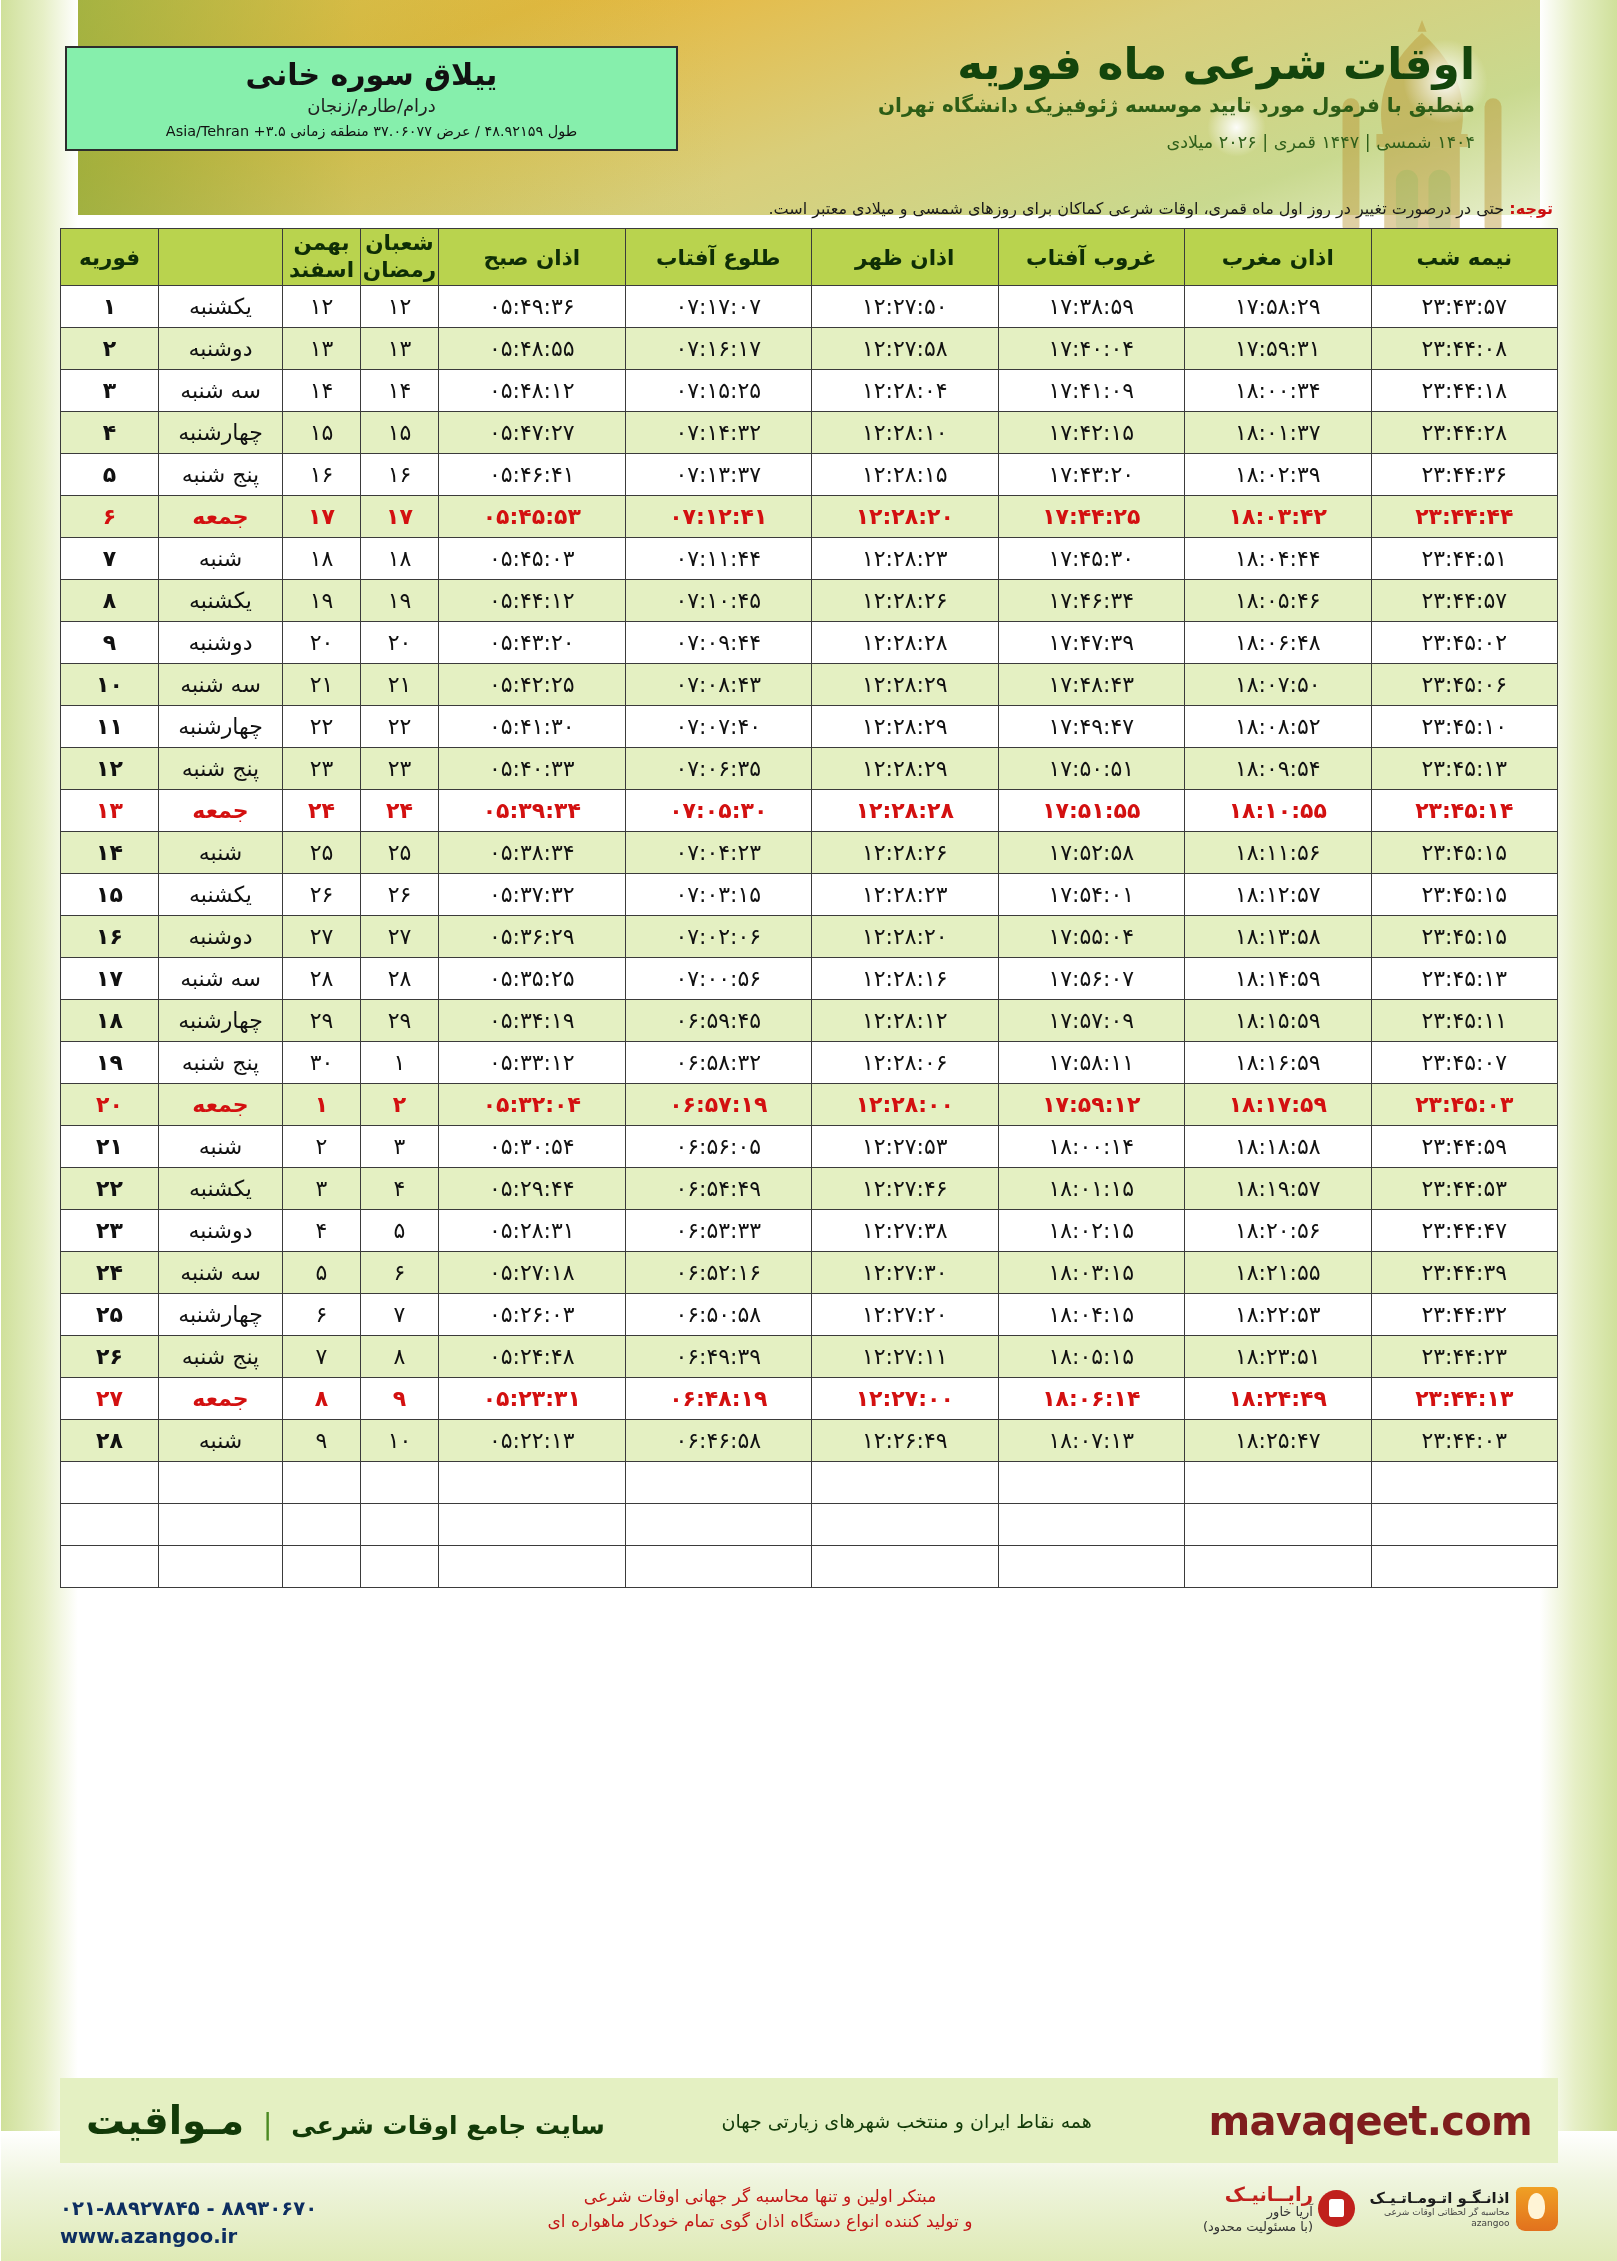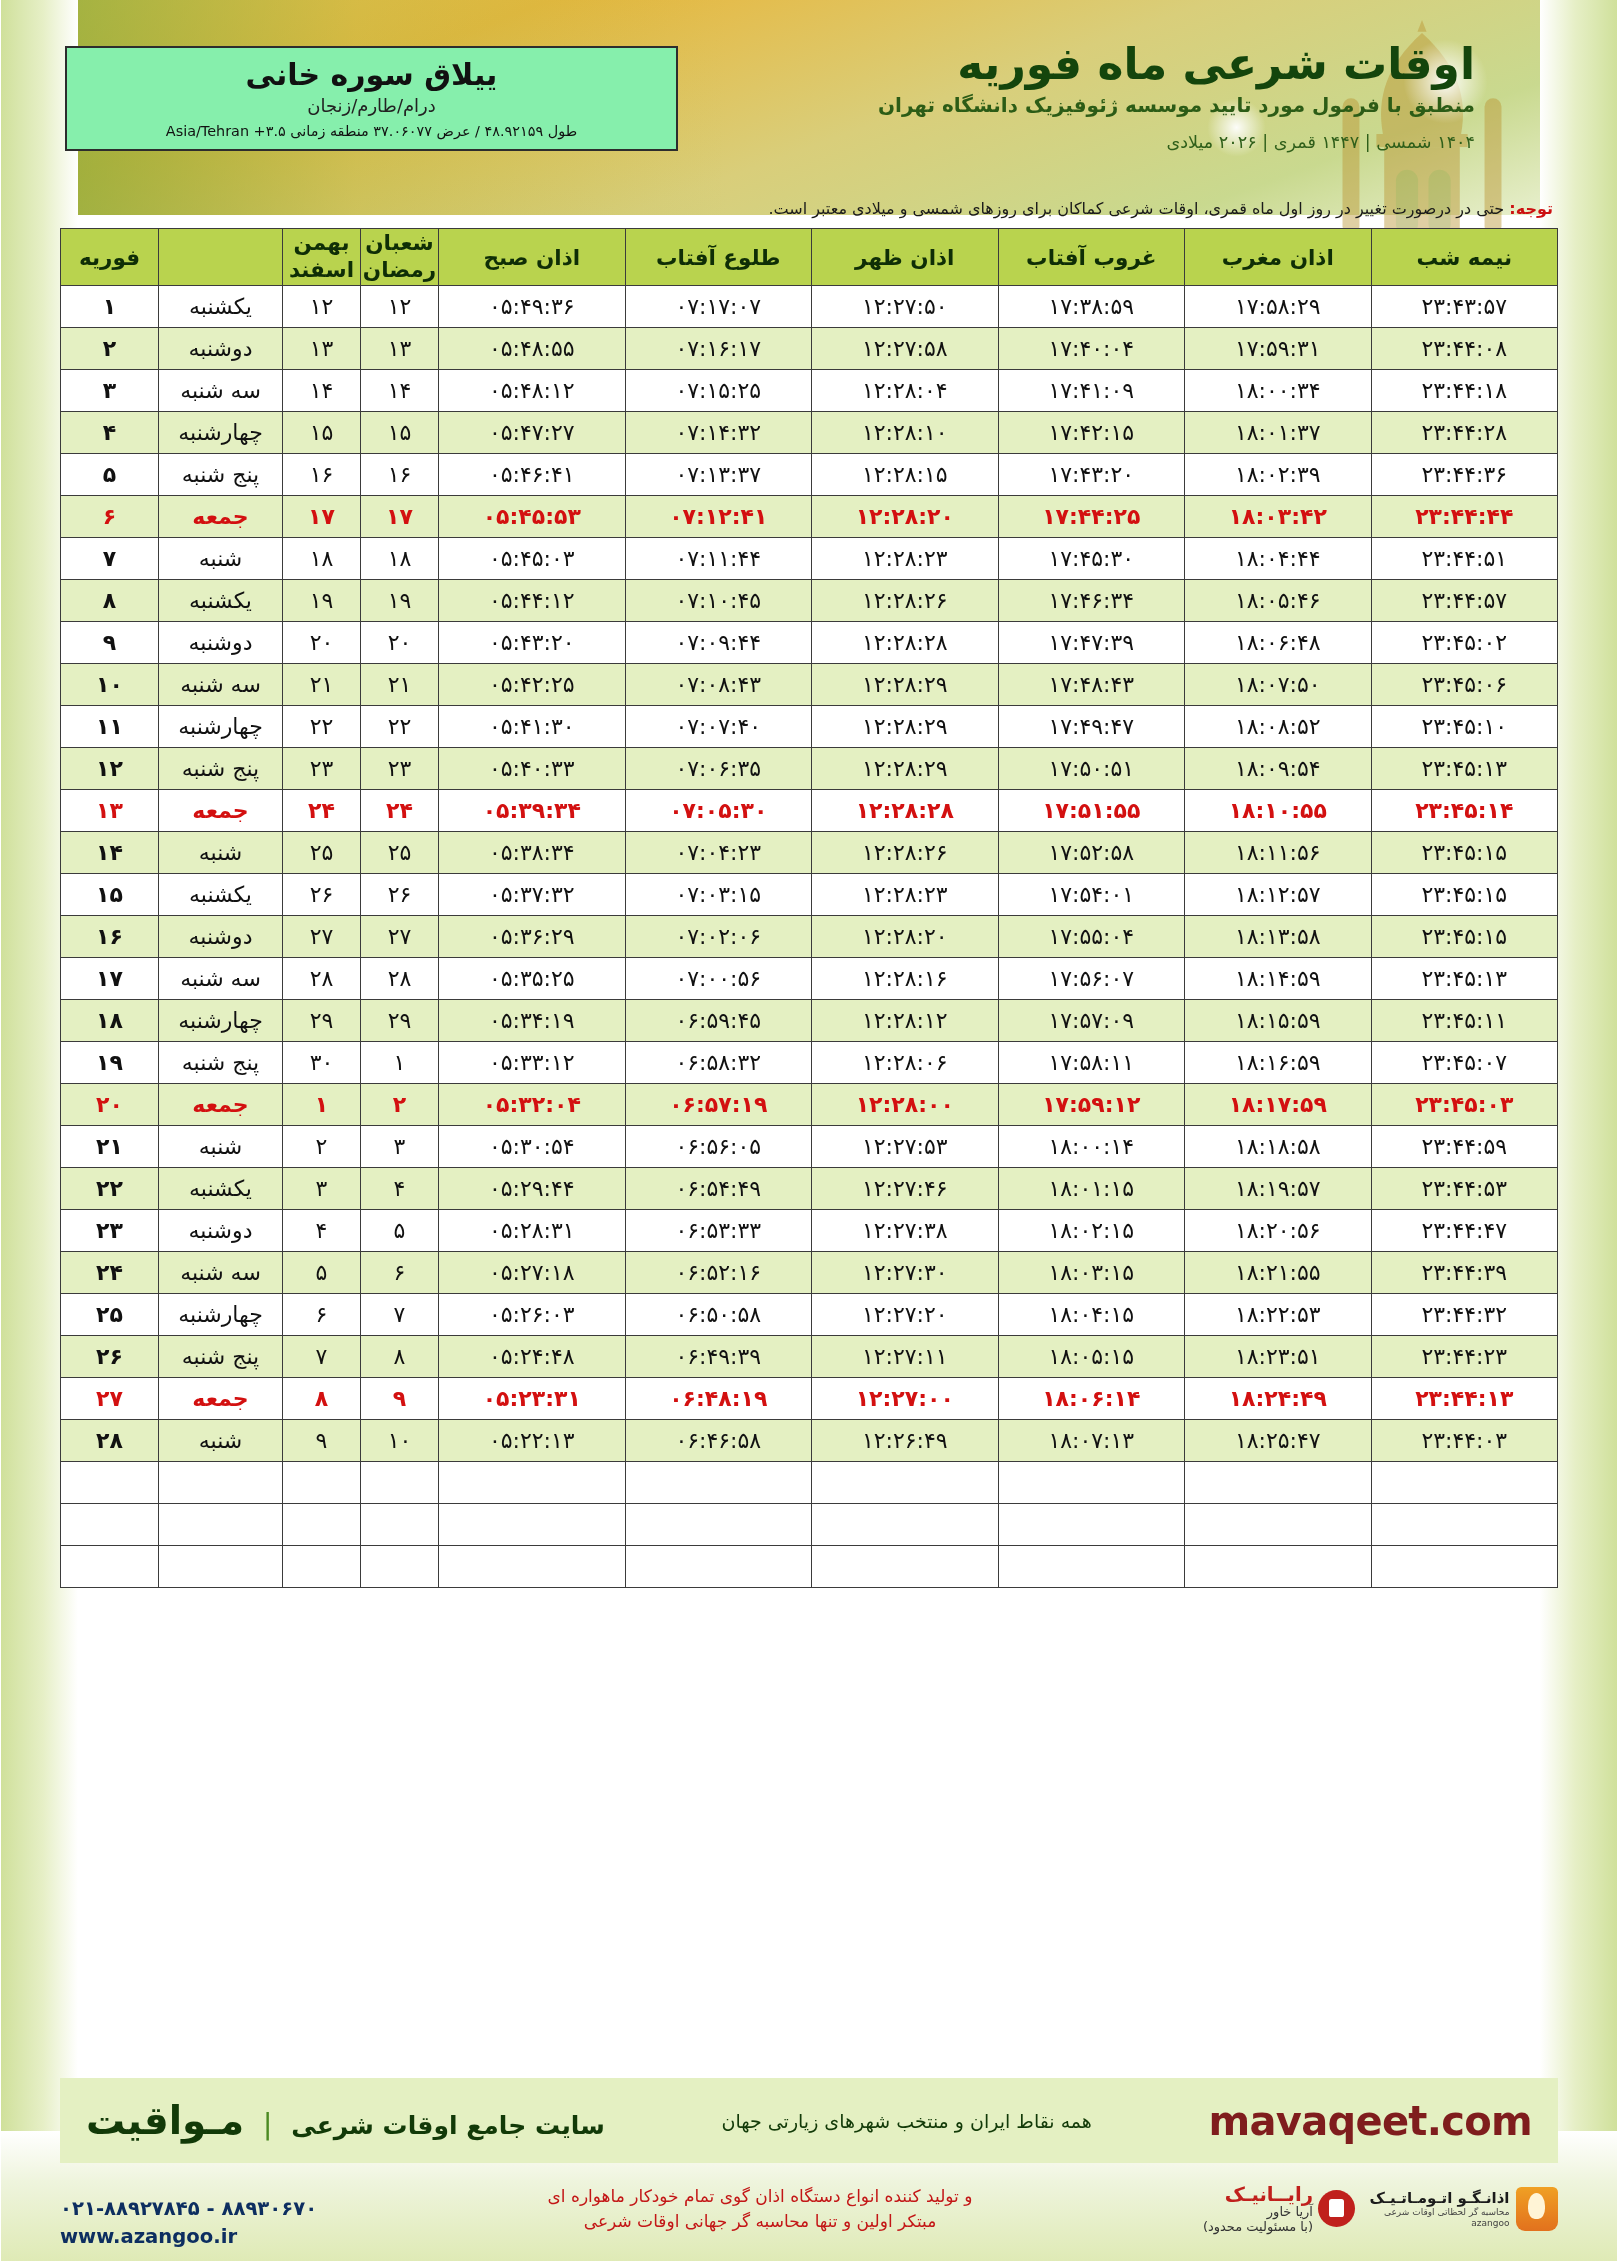--- a/index.html
+++ b/index.html
@@ -803,21 +803,21 @@
     <div class="logo-rayaneek">
       <div class="mark"></div>
       <div class="txt">
         <span>رایــانیـک</span>
         <span class="sm">آریا خاور</span>
         <span class="sm">(با مسئولیت محدود)</span>
       </div>
     </div>
   </div>
   <div class="bottom-mid">
+    <div>مبتکر اولین و تنها محاسبه گر جهانی اوقات شرعی</div>
     <div>و تولید کننده انواع دستگاه اذان گوی تمام خودکار ماهواره ای</div>
-    <div>مبتکر اولین و تنها محاسبه گر جهانی اوقات شرعی</div>
   </div>
   <div class="bottom-left">
     <div>۰۲۱-۸۸۹۲۷۸۴۵ - ۸۸۹۳۰۶۷۰</div>
     <div>www.azangoo.ir</div>
   </div>
 </div>
 
 
 </body></html>

